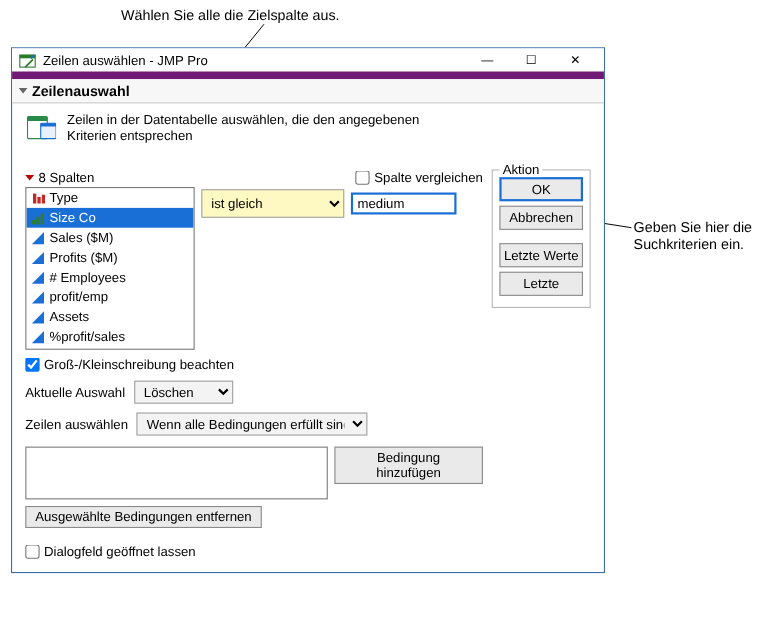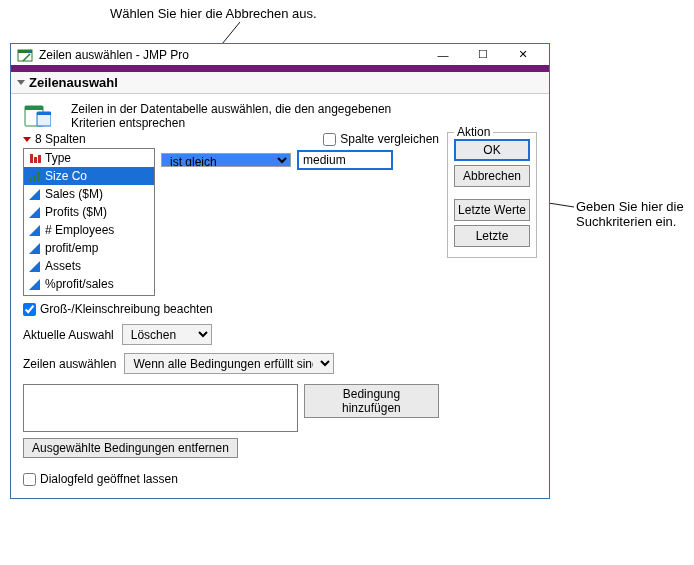--- a/index.html
+++ b/index.html
@@ -52,27 +52,27 @@
     gap: 4px;
   }
   .disclosure .tri {
     width: 0; height: 0;
     border-top: 5px solid #666;
     border-left: 4px solid transparent;
     border-right: 4px solid transparent;
   }
   .disclosure .dtitle { font-weight: bold; font-size: 13px; }
   .body { padding: 8px 12px 12px 12px; }
-  .desc-row { display: flex; gap: 20px; margin-bottom: 2px; }
+  .desc-row { display: flex; gap: 10px; margin-bottom: 24px; }
   .desc-row .dicon { width: 28px; height: 28px; flex-shrink: 0; }
   .desc-row .dtext { font-size: 12px; max-width: 340px; }
   .content-row { display: flex; gap: 8px; align-items:flex-start; }
   .left-col { flex: 1; }
   .grid-top { display: flex; align-items: flex-start; gap: 6px; }
-  .col-area { width: 132px; }
+  .col-area { width: 154px; }
   .cols-header {
     display: flex; align-items: center; gap: 4px;
     font-size: 12px; margin-bottom: 2px;
   }
   .red-tri {
     width: 0; height: 0;
     border-top: 5px solid #b00;
     border-left: 4px solid transparent;
     border-right: 4px solid transparent;
     display: inline-block;
@@ -88,22 +88,22 @@
     padding: 1px 4px;
     height: 18px;
     white-space: nowrap;
   }
   .col-item.selected { background: #1a6fd6; color: #fff; }
   .ico { width: 13px; height: 13px; display:inline-flex; align-items:center; justify-content:center; }
   .mid-col { flex: 1; display:flex; flex-direction:column; }
   .compare-row { text-align: right; margin-bottom: 4px; display:flex; justify-content:flex-end; align-items:center; gap:4px; }
   .op-row { display: flex; gap: 6px; align-items:center; }
   select.op {
-    width: 130px; height: 14px;
-    border: 1px solid #a0a0a0; background: #3b82f6;
+    width: 130px; height: 26px;
+    border: 1px solid #a0a0a0; background: #fef9c3;
     font-size: 12px; padding: 0 4px;
   }
   input.val {
     width: 96px; height: 20px;
     border: 2px solid #1a6fd6;
     font-size: 12px; padding: 0 4px;
     outline: none;
   }
   .chk { display:flex; align-items:center; gap:4px; margin-top:6px; }
   input[type=checkbox]{ width:13px; height:13px; margin:0; }
@@ -139,21 +139,21 @@
     padding: 0;
   }
   .aktion button.primary { border: 2px solid #1a6fd6; }
   .spacer { height: 8px; }
   .footer { margin-top: 14px; }
   svg.leader { position:absolute; pointer-events:none; }
 </style>
 </head>
 <body>
 
-<div class="annotation" style="left:110px; top:6px;">Wählen Sie hier die Abbrechen aus.</div>
+<div class="annotation" style="left:110px; top:6px;">Wählen Sie alle die Zielspalte aus.</div>
 <div class="annotation" style="left:576px; top:199px; width:115px;">Geben Sie hier die Suchkriterien ein.</div>
 
 <svg class="leader" style="left:0; top:0;" width="694" height="565">
   <line x1="240" y1="22" x2="80" y2="218" stroke="#000" stroke-width="0.9"></line>
   <line x1="574" y1="207" x2="408" y2="181" stroke="#000" stroke-width="0.9"></line>
 </svg>
 
 <div class="window">
 
   <div class="titlebar">

